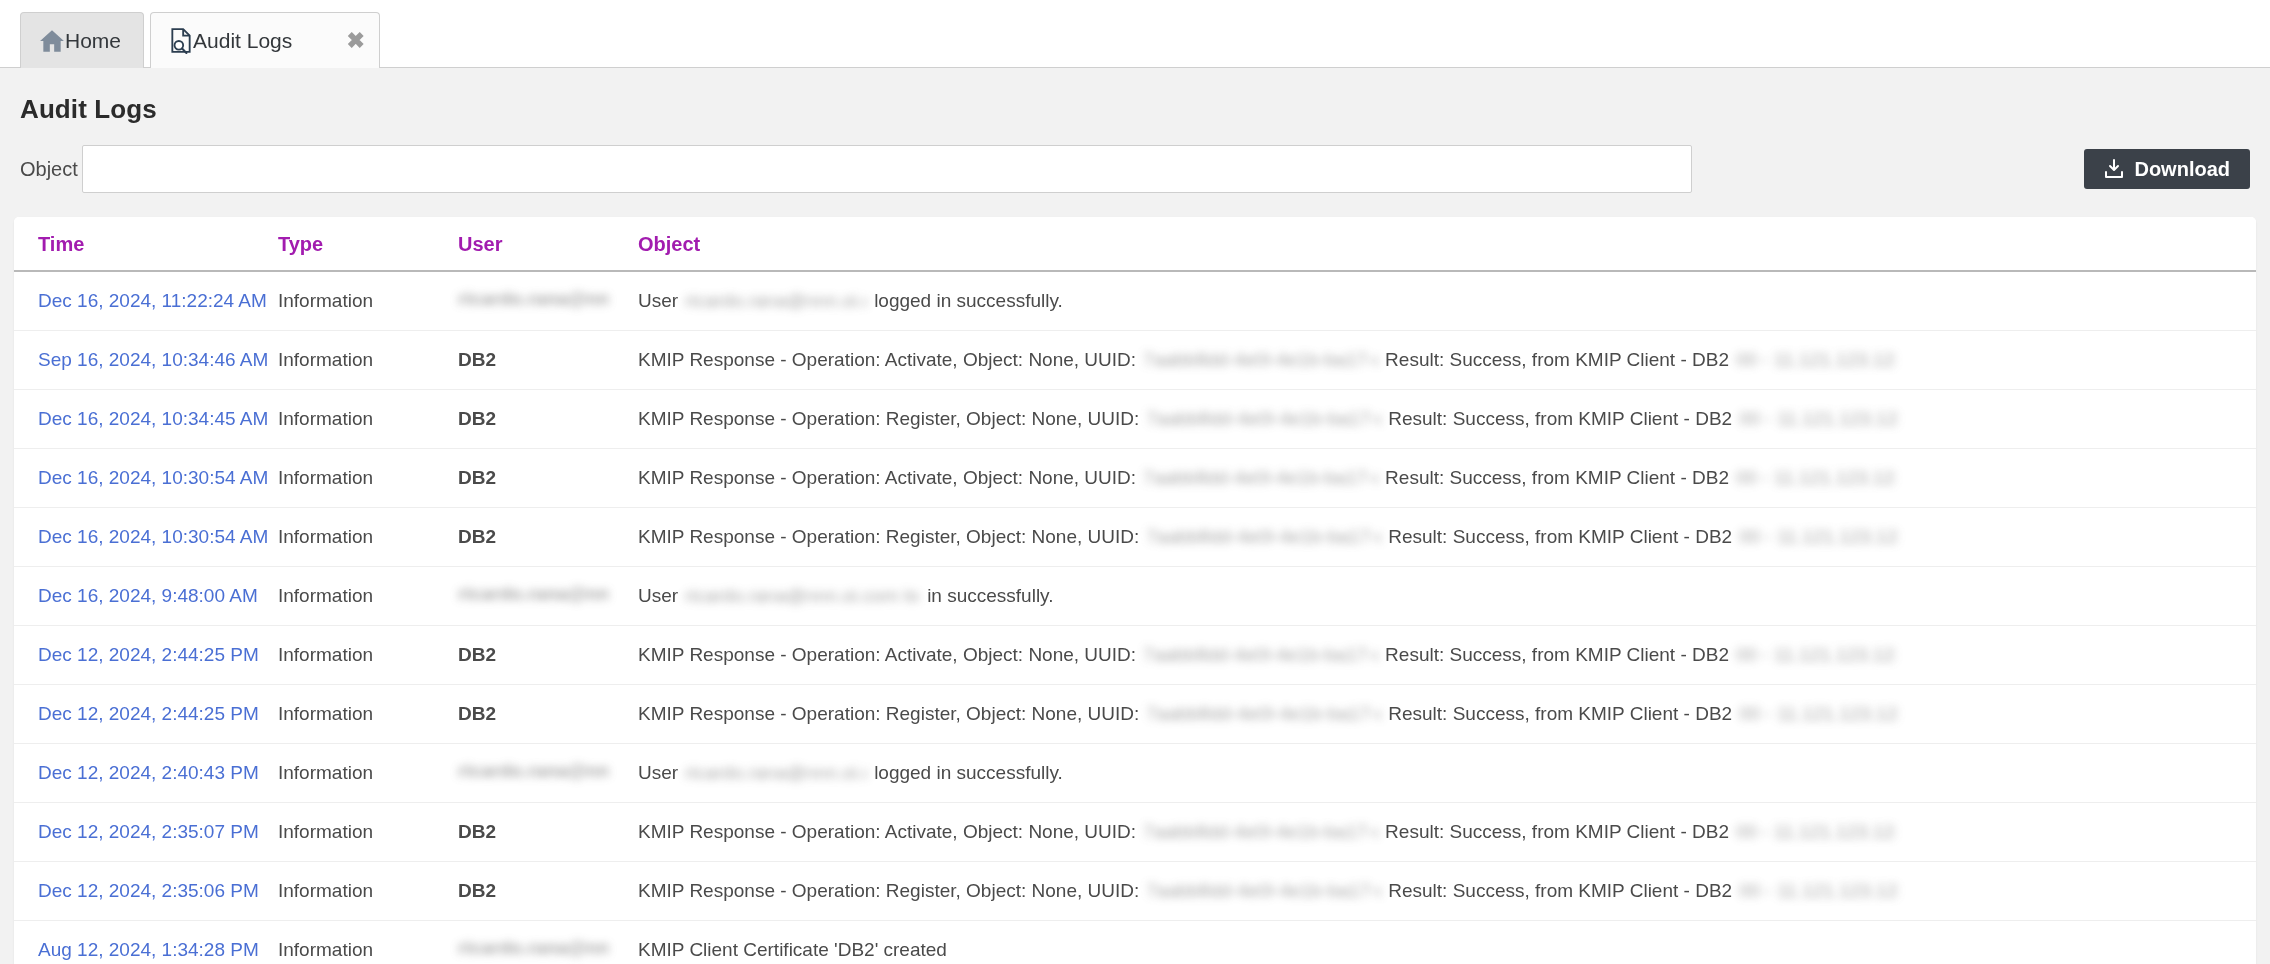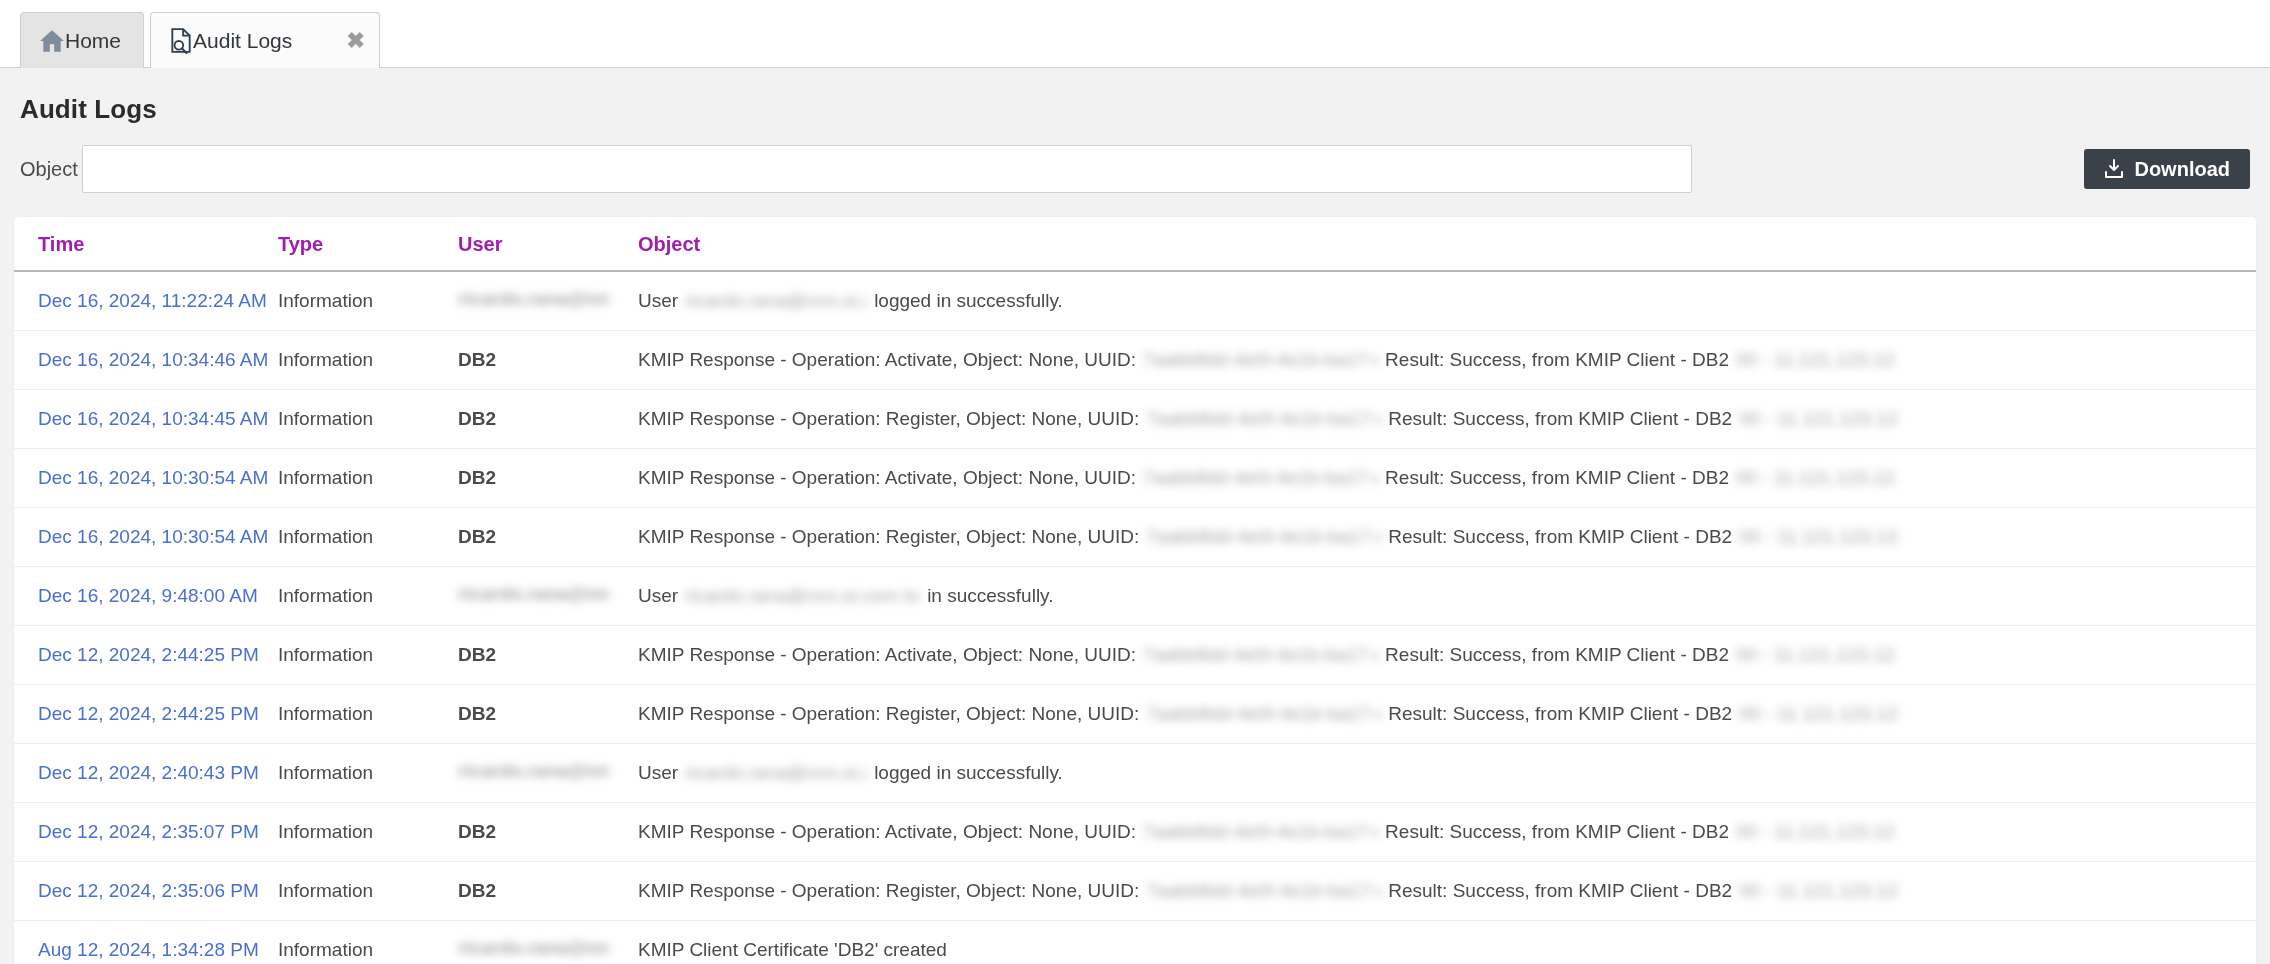--- a/index.html
+++ b/index.html
@@ -248,21 +248,21 @@
             <td class="col-user"><span class="blur user-cell">ricardo.rana@nnn</span></td>
             <td class="col-msg">
               <span class="msg-line">
                 <span>User</span>
                 <span class="blur email-blur">ricardo.rana@nnn.oi.com</span>
                 <span>logged in successfully.</span>
               </span>
             </td>
           </tr>
           <tr>
-            <td class="col-time time"><a>Dec 16, 2024, 10:34:46 AM</a></td>
+            <td class="col-time time"><a>Sep 16, 2024, 10:34:46 AM</a></td>
             <td class="col-type">Information</td>
             <td class="col-user">DB2</td>
             <td class="col-msg">
               <span class="msg-line">
                 <span>KMIP Response - Operation: Activate, Object: None, UUID:</span>
                 <span class="blur uuid-blur">7aabb8dd-4e0l-4e1b-ba17-cad6868d7710</span>
                 <span>Result: Success, from KMIP Client - DB2</span>
                 <span class="blur host-blur">00 - 11.121.123.123 (123)</span>
               </span>
             </td>

